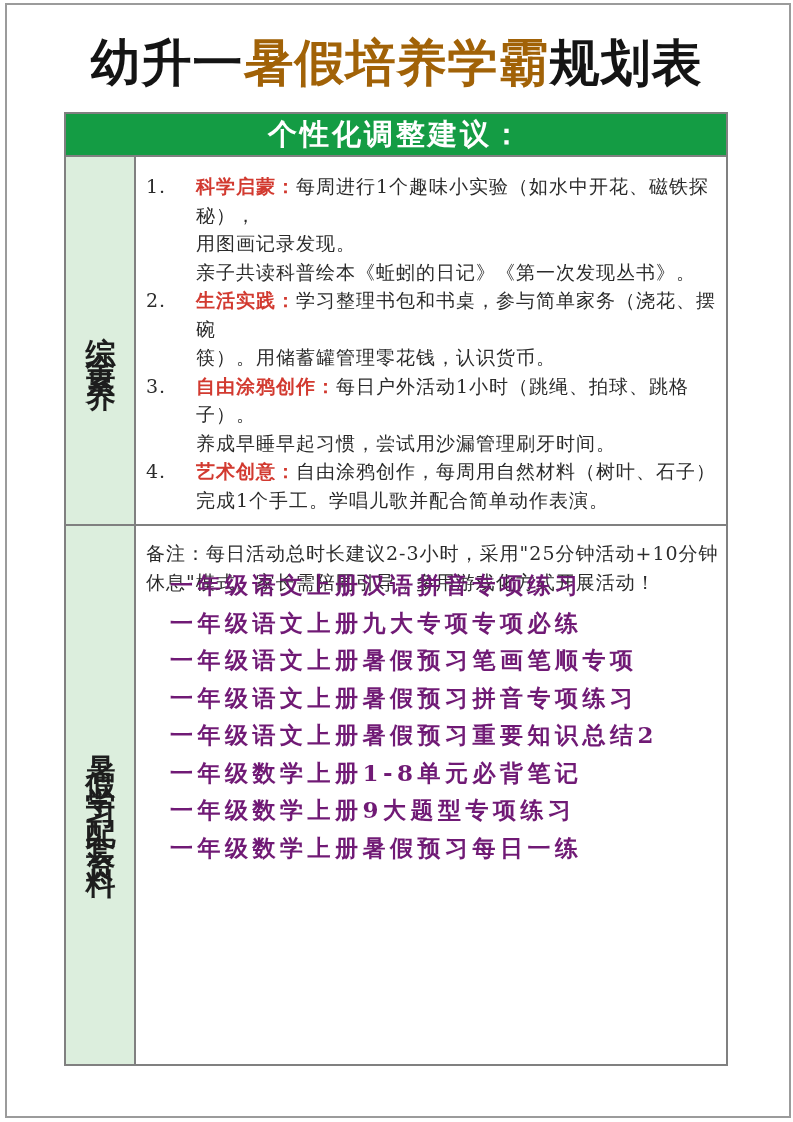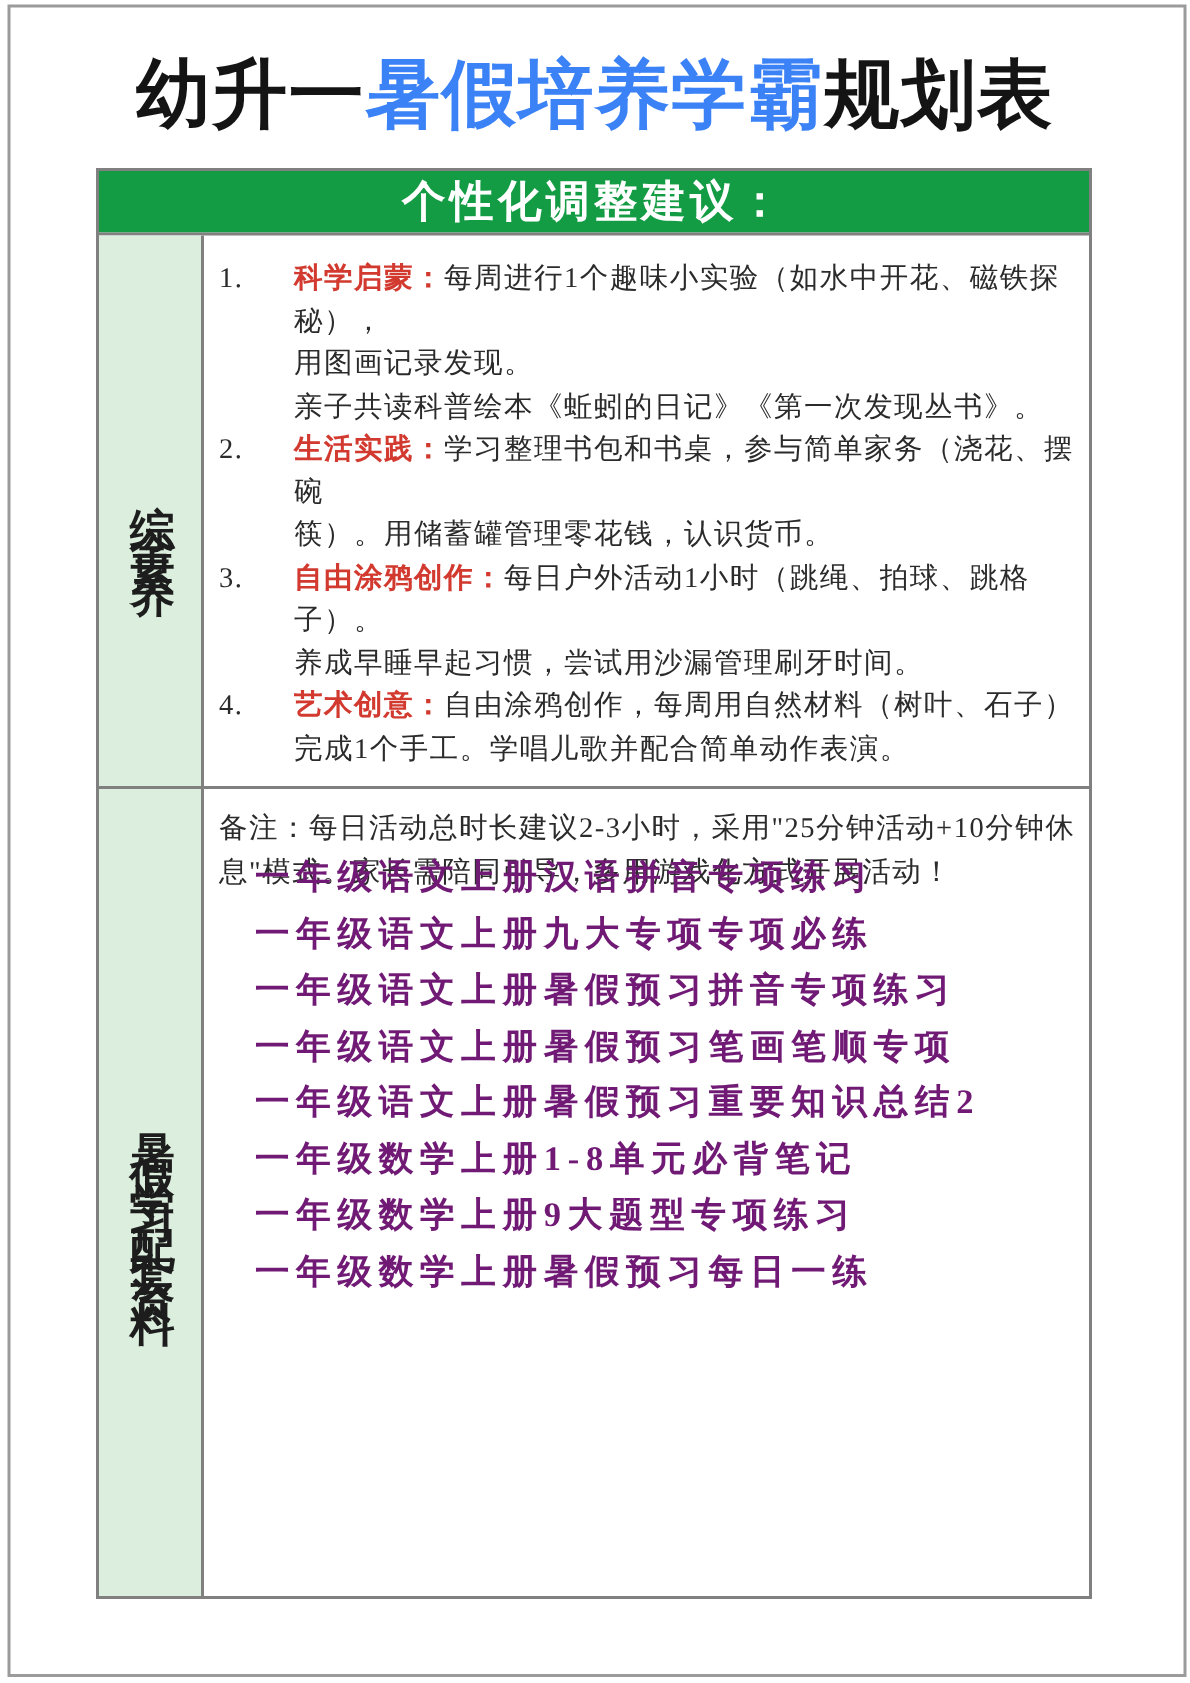--- a/index.html
+++ b/index.html
@@ -17,29 +17,28 @@
   }
   .title {
     position: absolute; top: 30px; left: 0; width: 100%;
     margin: 0;
     text-align: center;
     font-size: 50px; font-weight: bold;
     color: #141414;
     letter-spacing: 1px;
     white-space: nowrap;
   }
-  .title .red { color: #3b82f6; }
+  .title .red { color: #a16207; }
 
   .sheet {
     position: absolute; left: 64px; top: 112px;
     width: 664px; height: 954px;
     box-sizing: border-box;
     border: 2px solid #808080;
     background: #ffffff;
-    font-family: Liberation Serif, serif;
   }
   .banner {
     height: 41px;
     background: #149c44;
     color: #ffffff;
     display: flex; align-items: center; justify-content: center;
     font-size: 29px; font-weight: bold; letter-spacing: 3px;
   }
   .trow {
     display: flex;
@@ -138,22 +137,22 @@
     </div>
   </div>
 
   <div class="trow trow2">
     <div class="side">
       <span class="vert">暑假学习配套资料</span>
     </div>
     <div class="content2">
       <div class="blue-item">一年级语文上册汉语拼音专项练习</div>
       <div class="blue-item">一年级语文上册九大专项专项必练</div>
+      <div class="blue-item">一年级语文上册暑假预习笔画笔顺专项</div>
       <div class="blue-item">一年级语文上册暑假预习拼音专项练习</div>
-      <div class="blue-item">一年级语文上册暑假预习笔画笔顺专项</div>
       <div class="blue-item">一年级语文上册暑假预习重要知识总结2</div>
       <div class="blue-item">一年级数学上册1-8单元必背笔记</div>
       <div class="blue-item">一年级数学上册9大题型专项练习</div>
       <div class="blue-item">一年级数学上册暑假预习每日一练</div>
     </div>
   </div>
 
 </div>
 
 </body></html>

